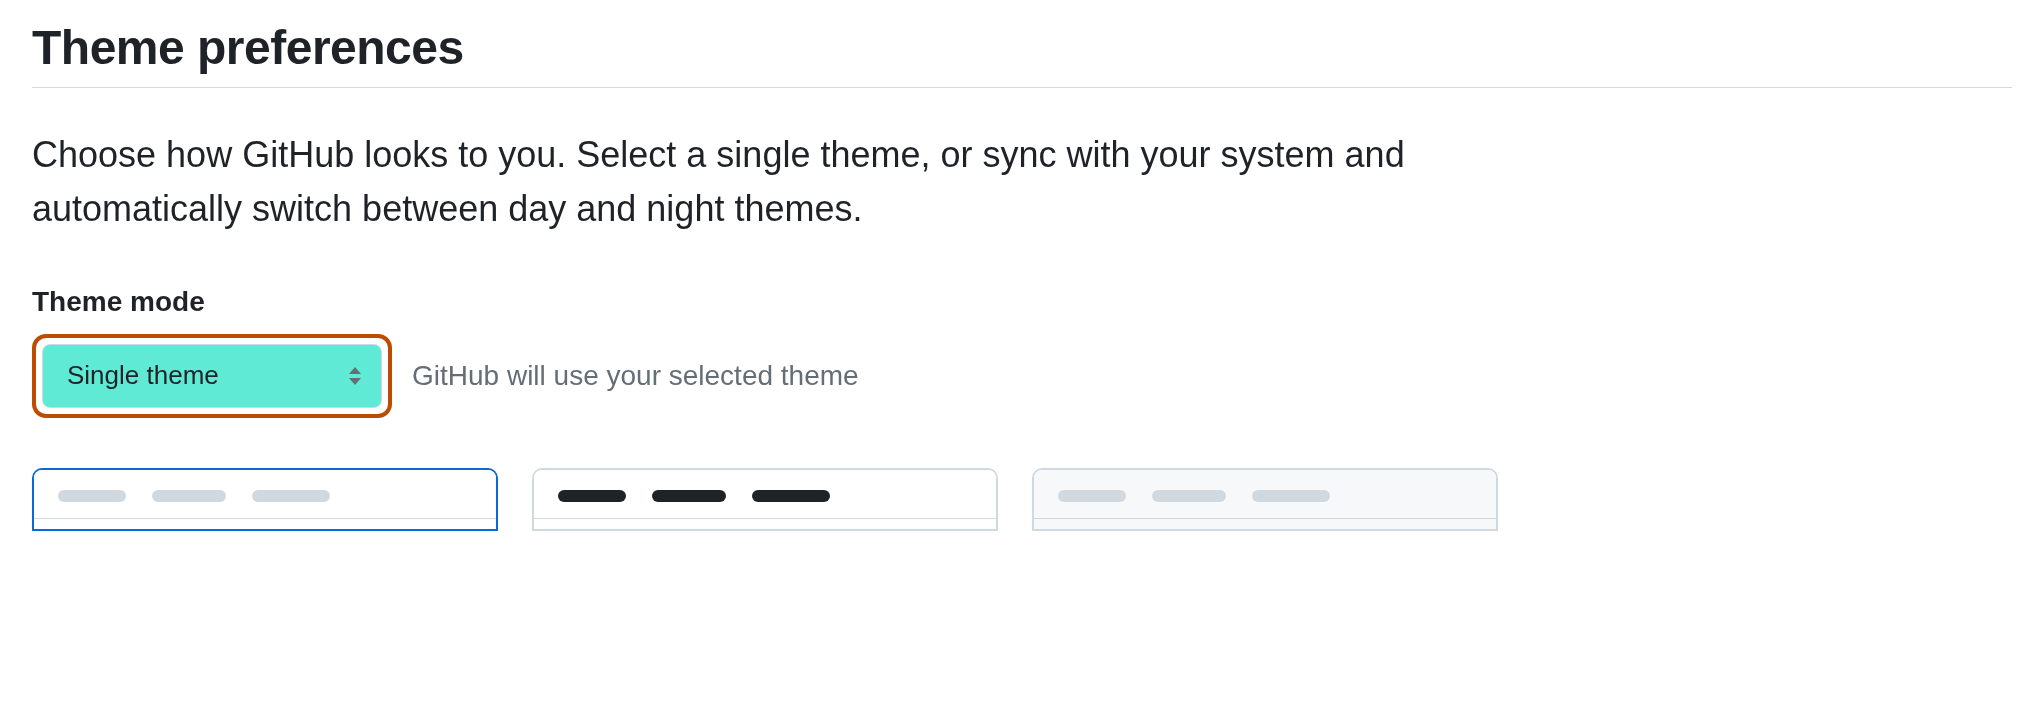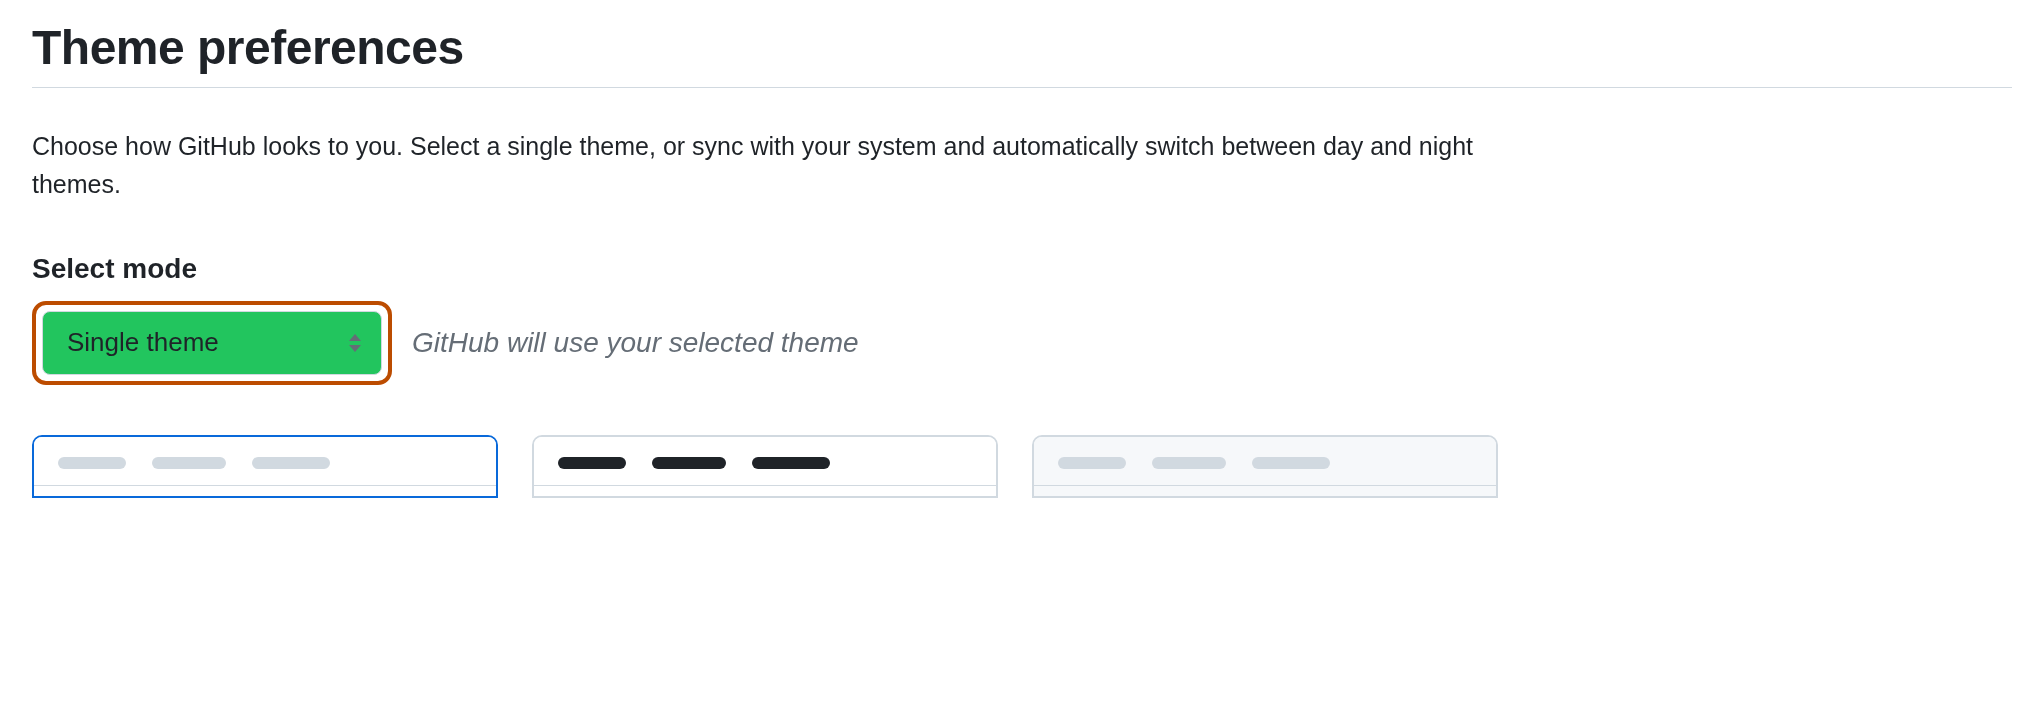--- a/index.html
+++ b/index.html
@@ -20,21 +20,21 @@
       color: #1f2328;
       margin-bottom: 12px;
       letter-spacing: -0.5px;
     }
     .divider {
       border: none;
       border-top: 1px solid #d1d9e0;
       margin-bottom: 40px;
     }
     .description {
-      font-size: 25px;
+      font-size: 36px;
       line-height: 1.5;
       color: #1f2328;
       margin-bottom: 50px;
       max-width: 1460px;
     }
     .section-label {
       font-size: 28px;
       font-weight: 600;
       color: #1f2328;
       margin-bottom: 16px;
@@ -54,21 +54,21 @@
     .select-wrapper {
       position: relative;
       display: inline-block;
     }
     .theme-select {
       appearance: none;
       -webkit-appearance: none;
       font-size: 26px;
       font-family: inherit;
       color: #1f2328;
-      background: #22c55e;
+      background: #5eead4;
       border: 1px solid #d1d9e0;
       border-radius: 8px;
       padding: 14px 60px 14px 24px;
       width: 340px;
       cursor: pointer;
       line-height: 1.3;
     }
     .select-arrows {
       position: absolute;
       right: 20px;
@@ -78,21 +78,20 @@
       display: flex;
       flex-direction: column;
       gap: 2px;
     }
     .select-arrows svg {
       display: block;
     }
     .helper-text {
       font-size: 28px;
       color: #656d76;
-      font-style: italic;
     }
     .theme-cards {
       display: flex;
       gap: 34px;
     }
     .theme-card {
       width: 466px;
       border-radius: 10px 10px 0 0;
       border: 2px solid #d1d9e0;
       overflow: hidden;
@@ -132,21 +131,21 @@
     }
   </style>
 </head>
 <body>
 
 <h1 class="page-title">Theme preferences</h1>
 <hr class="divider">
 
 <p class="description">Choose how GitHub looks to you. Select a single theme, or sync with your system and automatically switch between day and night themes.</p>
 
-<div class="section-label">Select mode</div>
+<div class="section-label">Theme mode</div>
 
 <div class="theme-mode-row">
   <div class="select-highlight">
     <div class="select-wrapper">
       <select class="theme-select">
         <option>Single theme</option>
       </select>
       <span class="select-arrows">
         <svg width="14" height="8" viewBox="0 0 14 8">
             <path d="M7 0 L13 7 L1 7 Z" fill="#656d76"></path>

